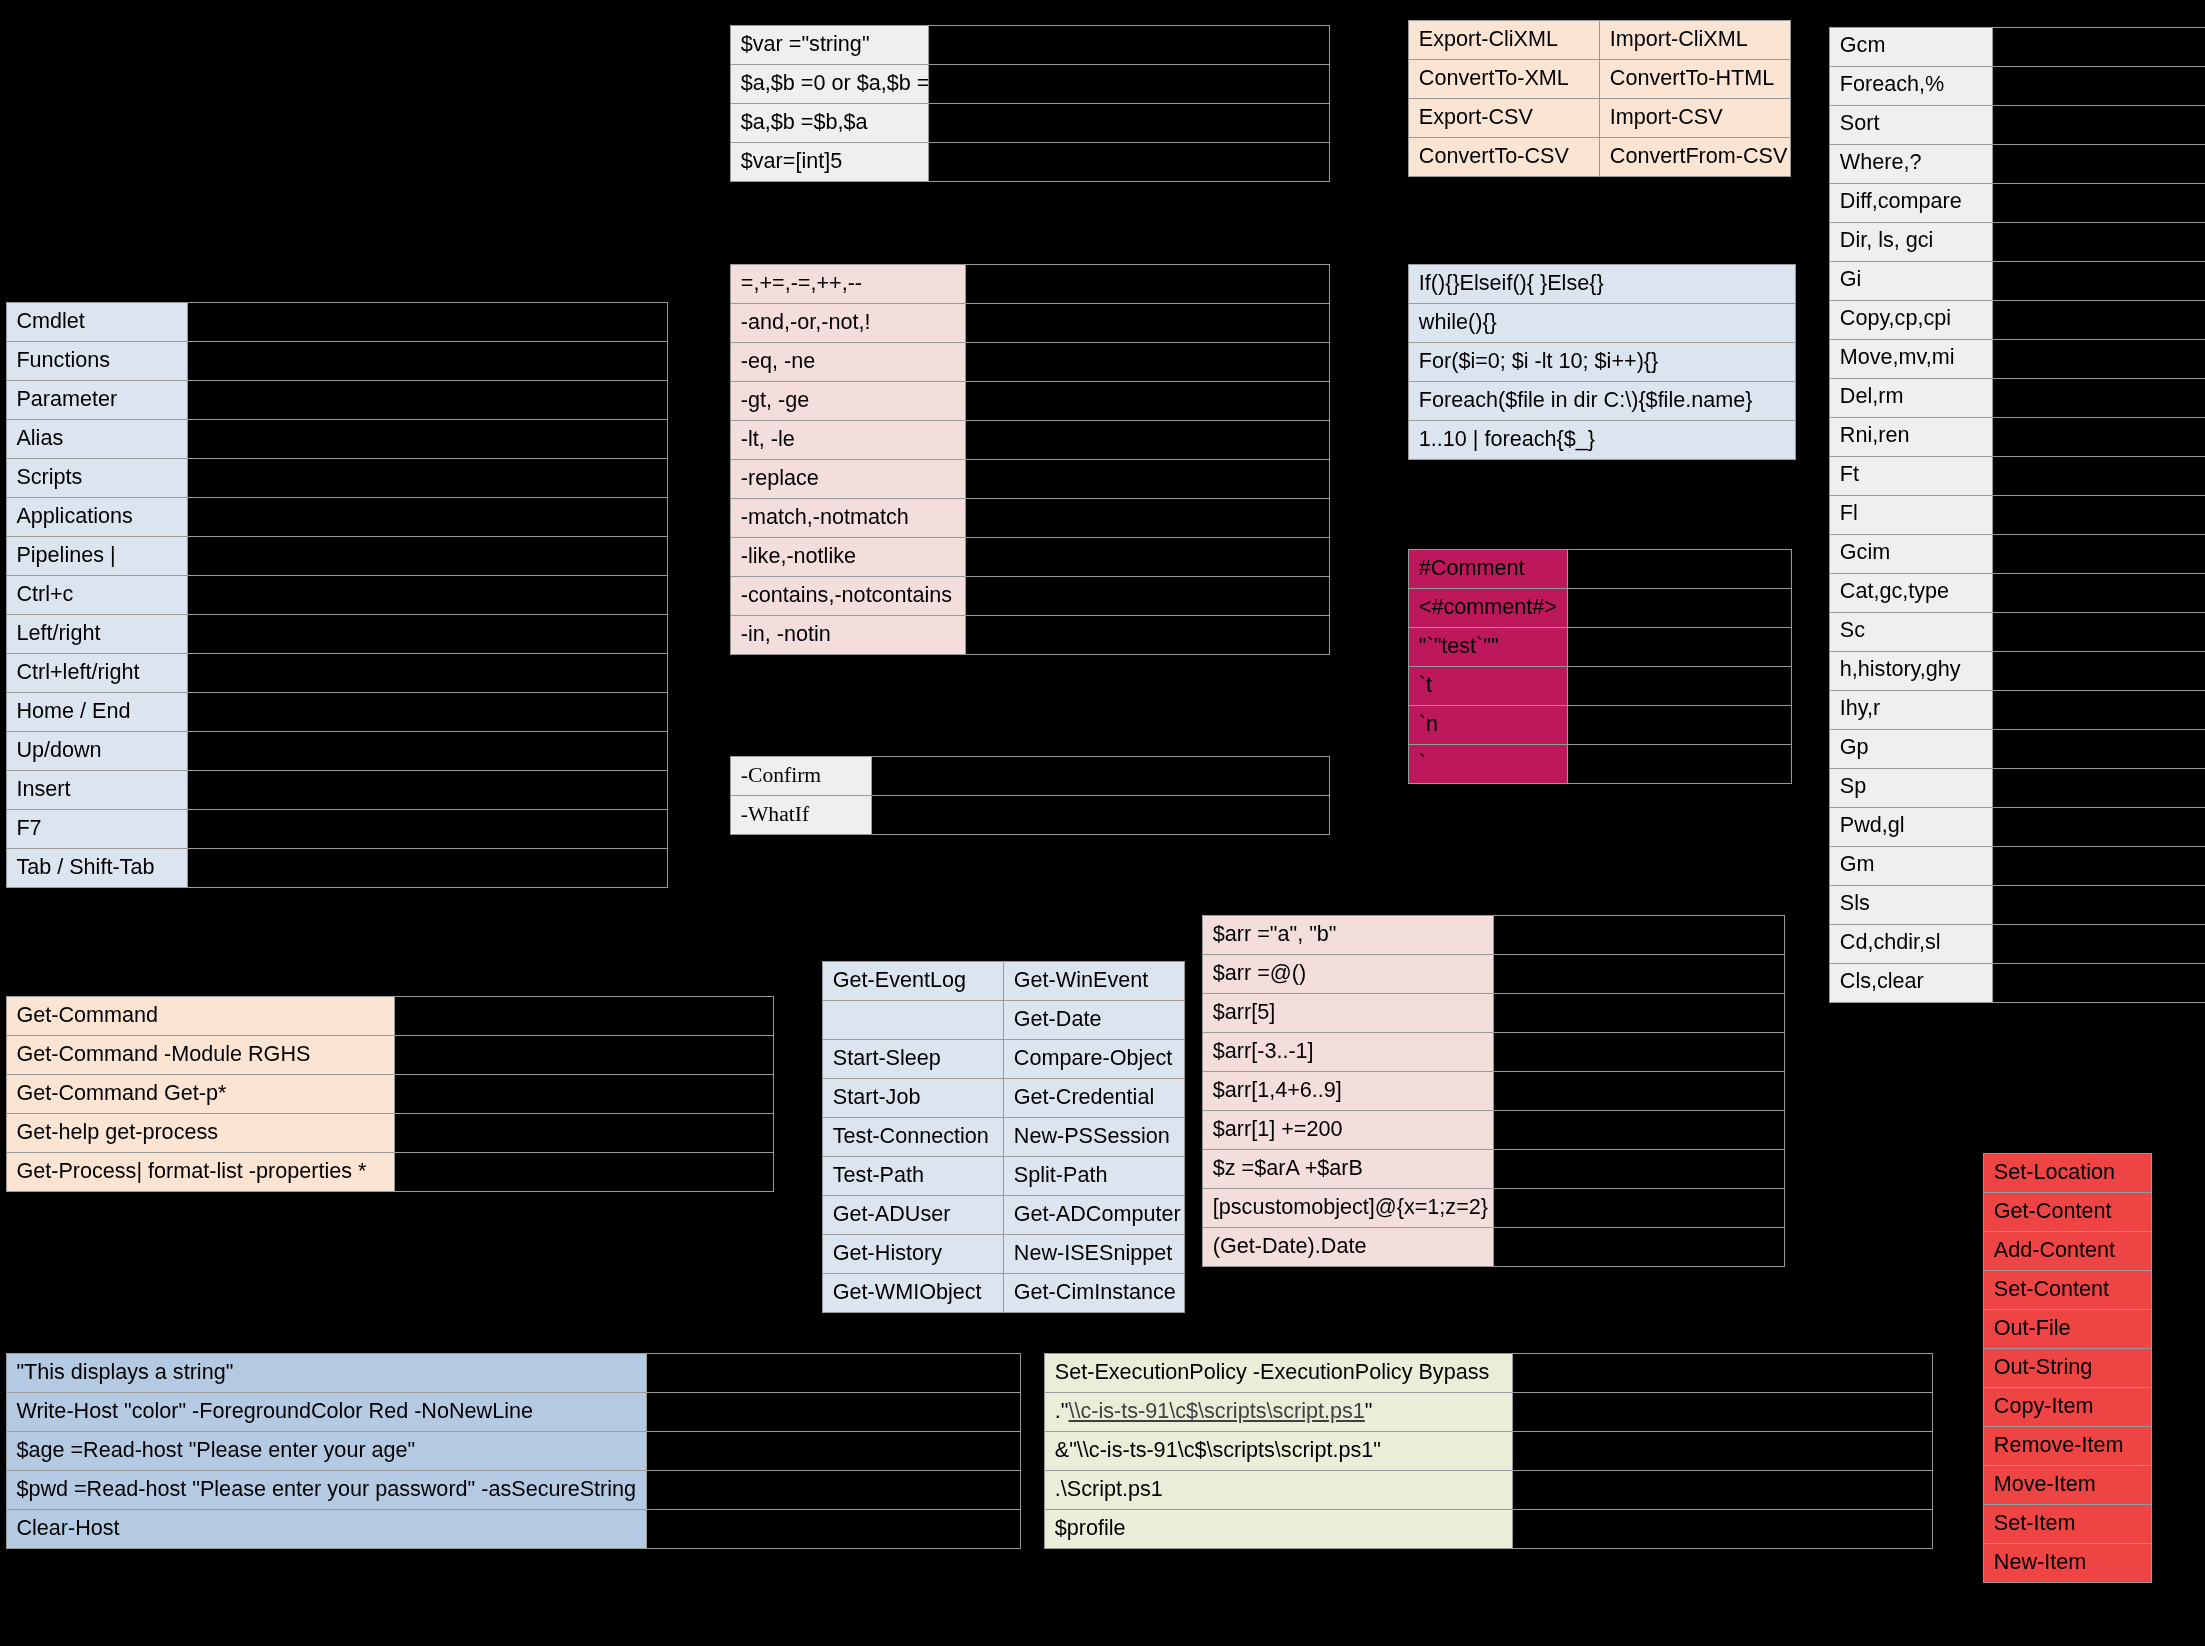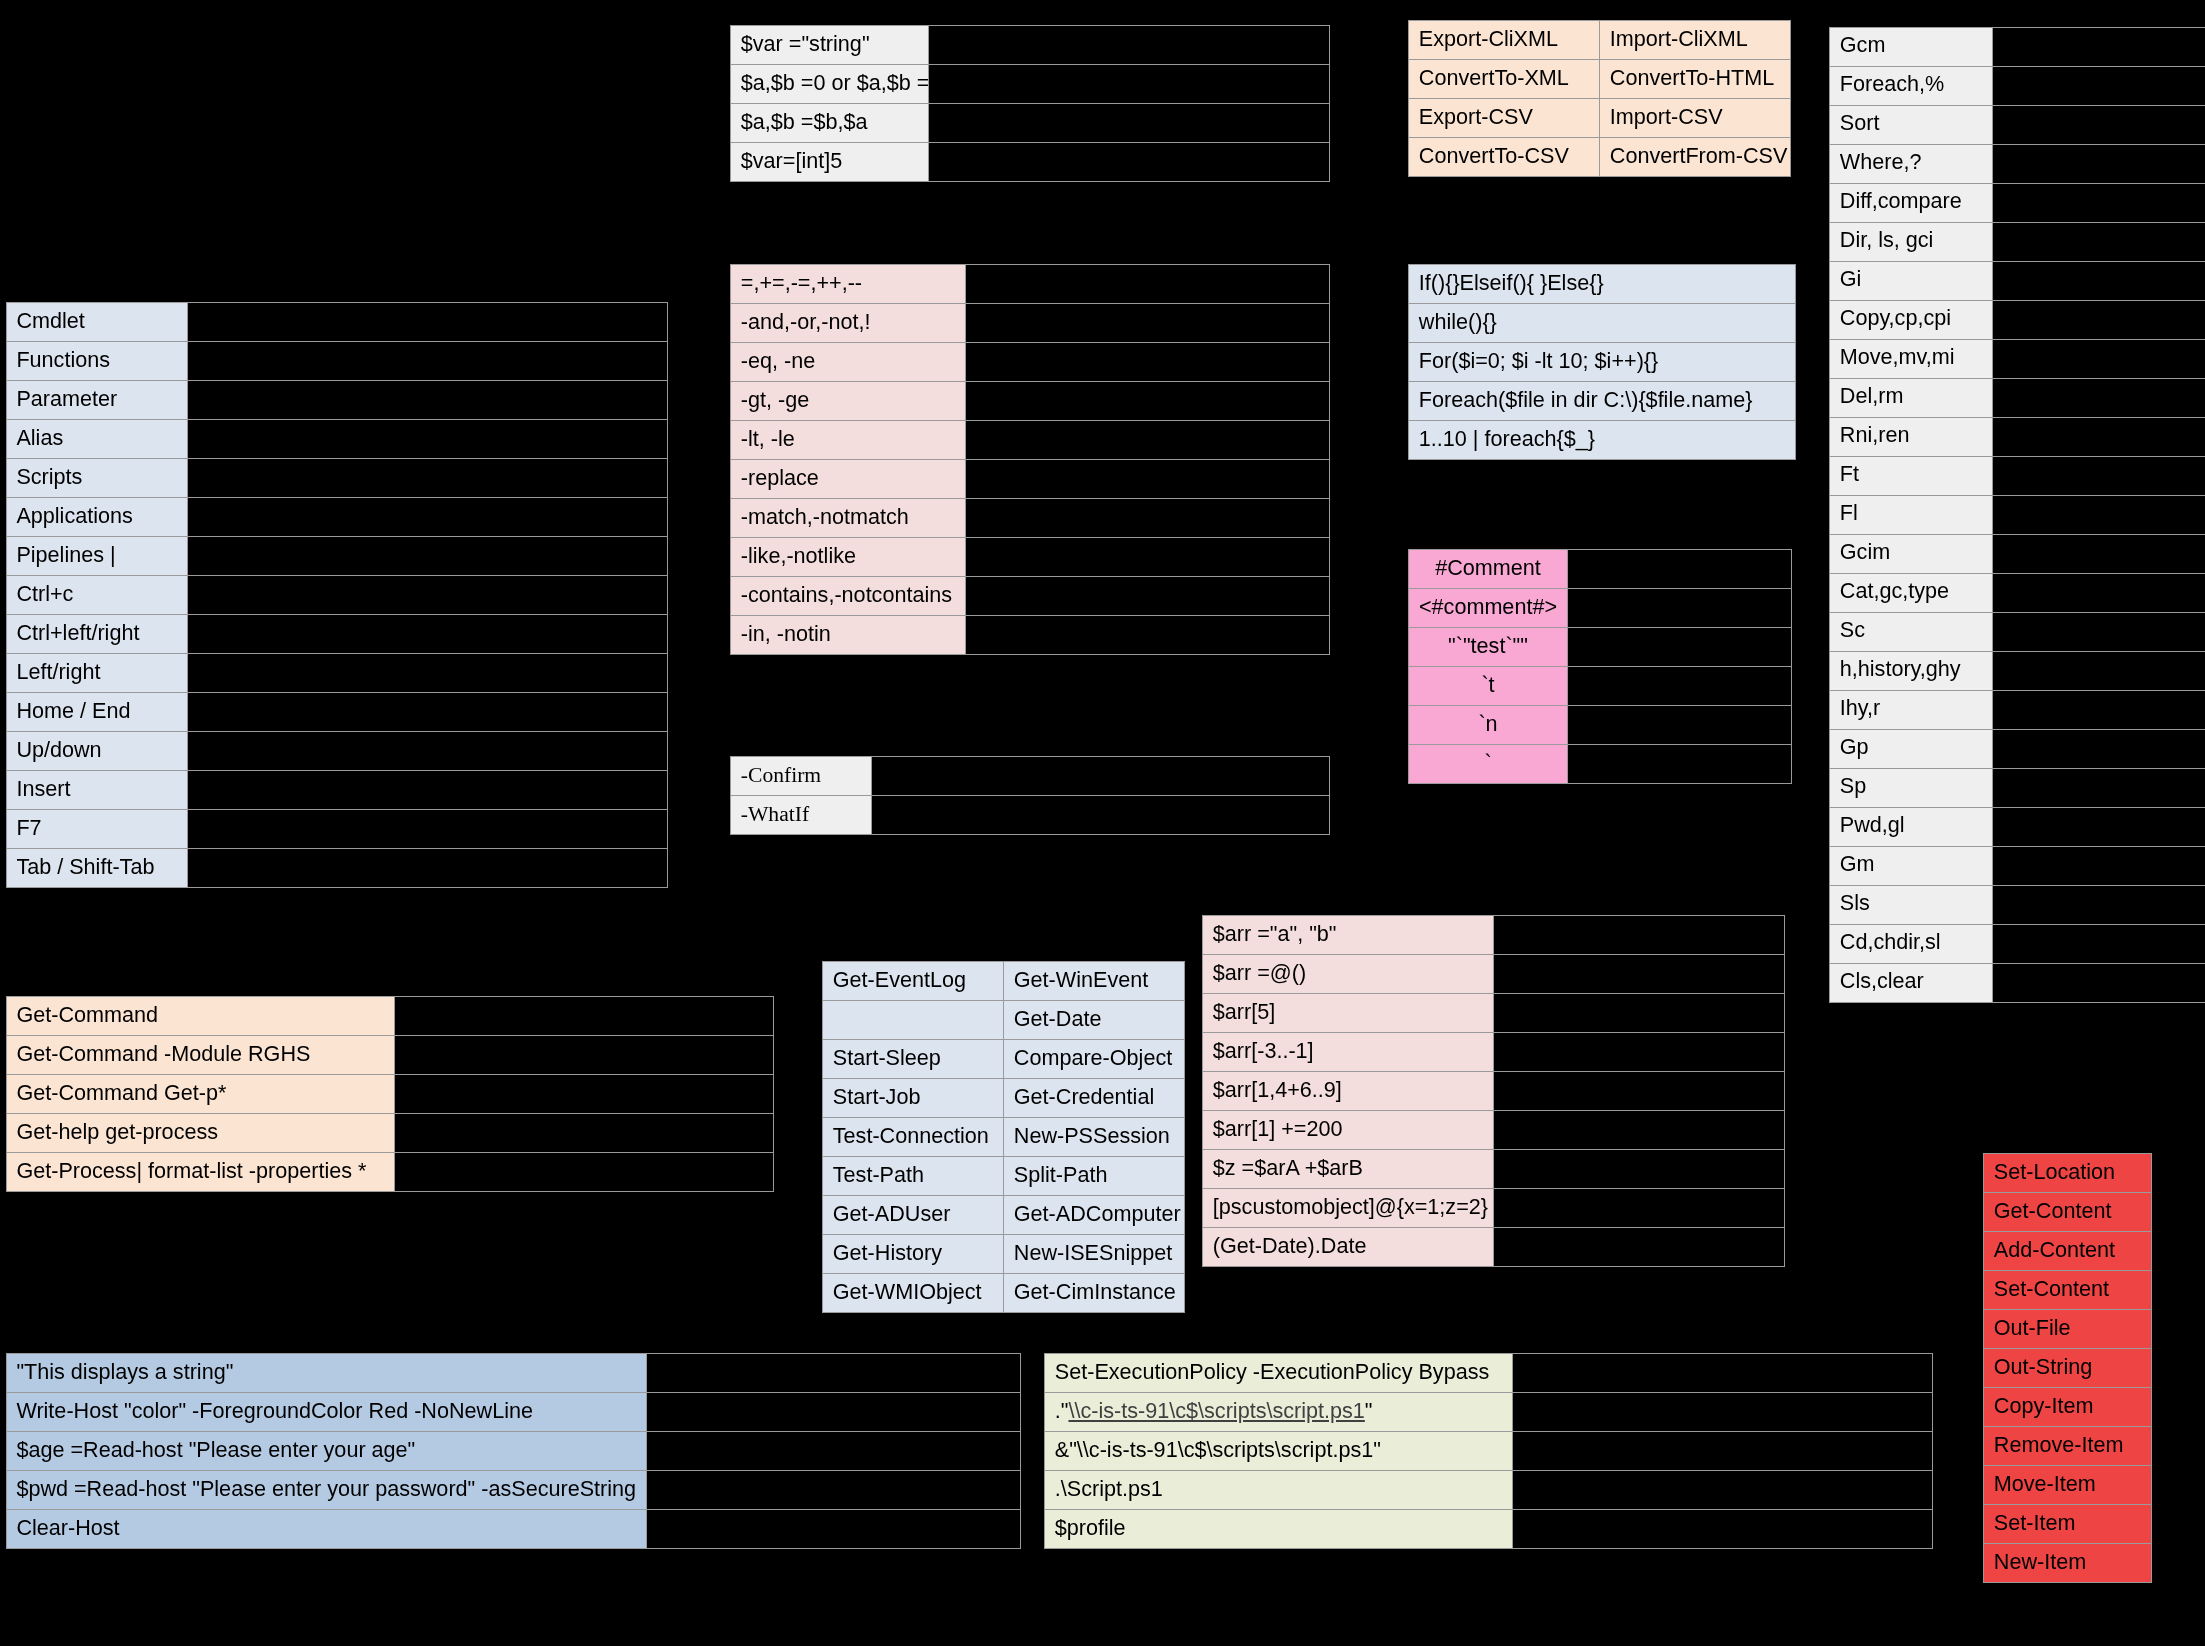--- a/index.html
+++ b/index.html
@@ -29,21 +29,21 @@
     overflow: hidden;
     vertical-align: middle;
     height: 38px;
   }
   
   td.c-blue   { background: #dce4ef; }
   td.c-gray   { background: #efefef; }
   td.c-pink   { background: #f4dedd; }
   td.c-peach  { background: #fbe4d2; }
   td.c-peach2 { background: #ef4444; }
-  td.c-olive  { background: #f9a8d4; text-align: center; }
+  td.c-olive  { background: #be185d; }
   td.c-olive2 { background: #eaeed8; }
   td.c-steel  { background: #b4cae3; }
   td.blk      { background: #000000; }
   a.lnk { color: #404040; text-decoration: underline; }
 
   
   #tbl-variables      { left: 730px; top: 25px; width: 596px; }
   #tbl-import-export  { left: 1408px; top: 20px; width: 380px; }
   #tbl-aliases        { left: 1829px; top: 26.5px; width: 375px; }
   #tbl-operators      { left: 730px; top: 264px; width: 596px; }
@@ -324,25 +324,25 @@
       </tr>
     <tr>
         <td class="c-blue">Pipelines |</td>
         <td class="blk"></td>
       </tr>
     <tr>
         <td class="c-blue">Ctrl+c</td>
         <td class="blk"></td>
       </tr>
     <tr>
+        <td class="c-blue">Left/right</td>
+        <td class="blk"></td>
+      </tr>
+    <tr>
         <td class="c-blue">Ctrl+left/right</td>
-        <td class="blk"></td>
-      </tr>
-    <tr>
-        <td class="c-blue">Left/right</td>
         <td class="blk"></td>
       </tr>
     <tr>
         <td class="c-blue">Home / End</td>
         <td class="blk"></td>
       </tr>
     <tr>
         <td class="c-blue">Up/down</td>
         <td class="blk"></td>
       </tr>

